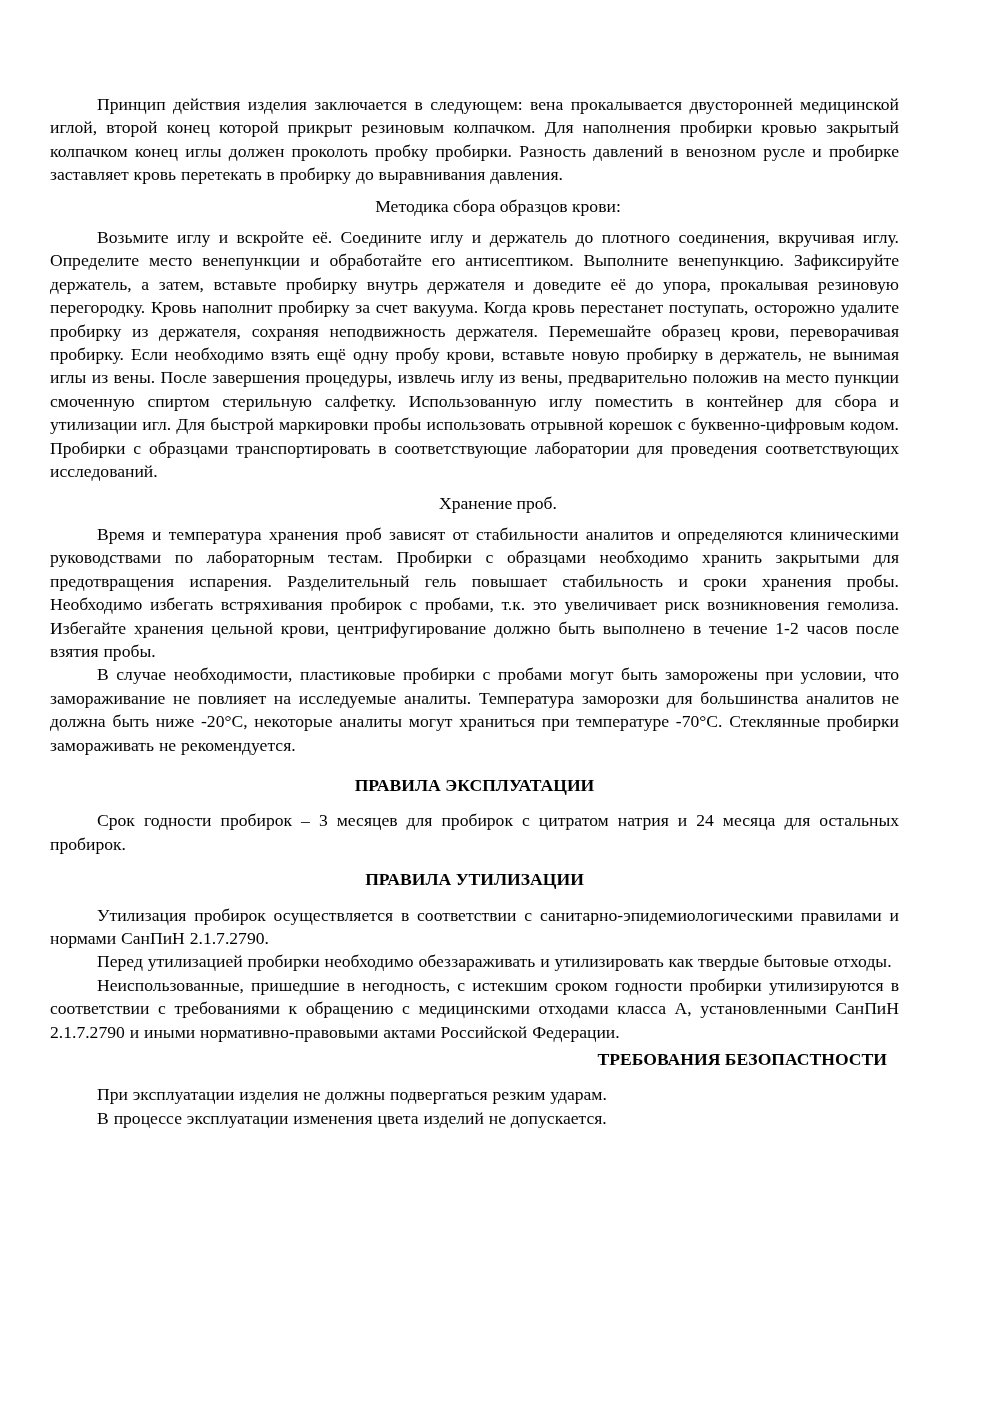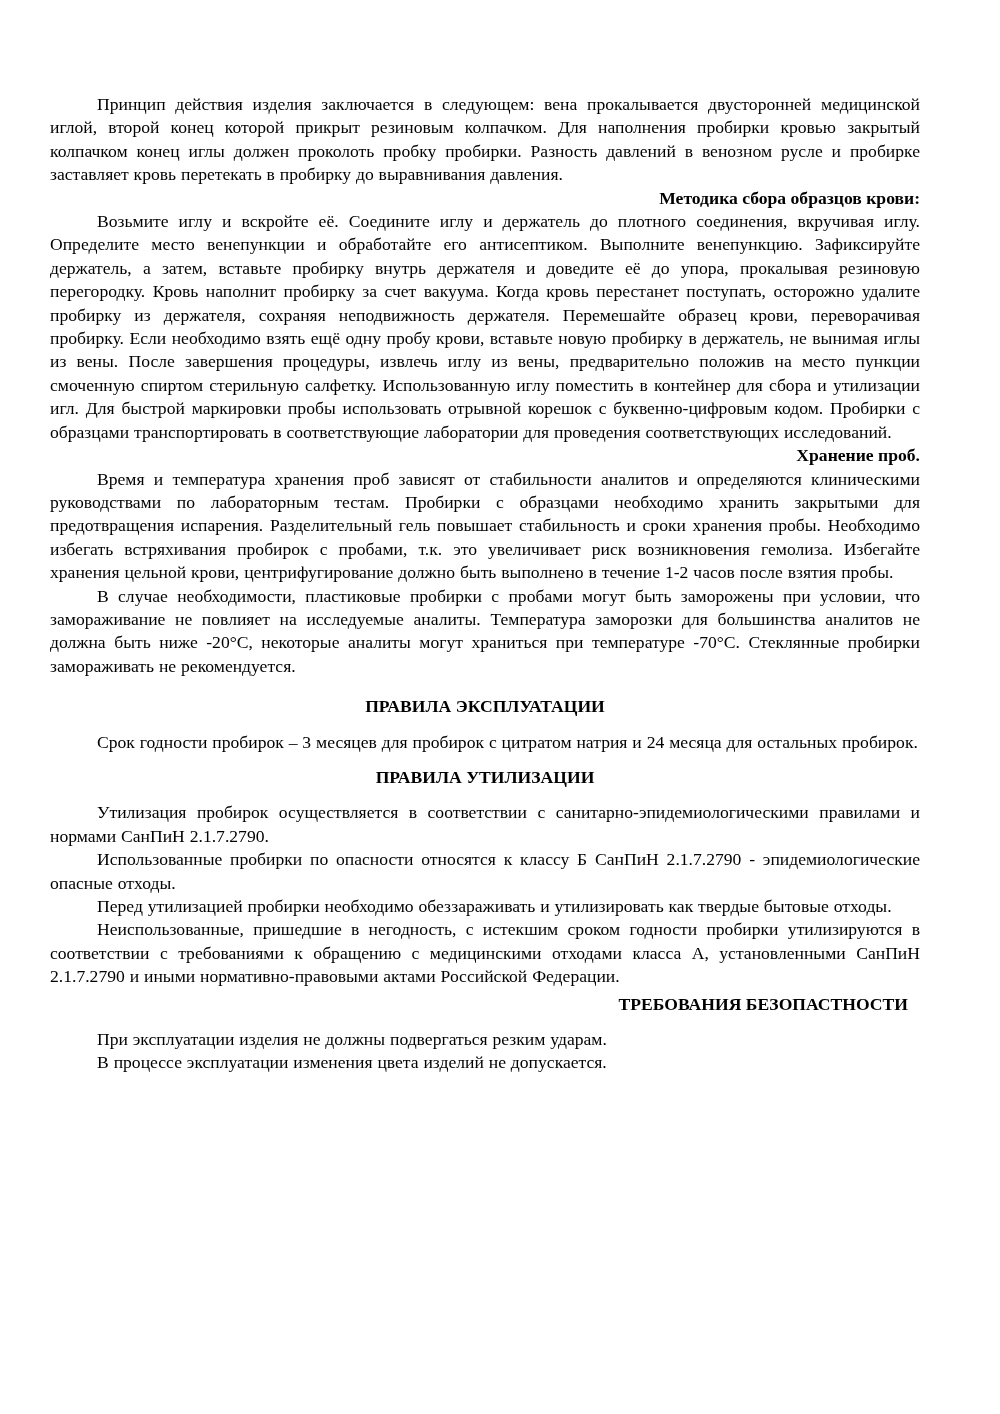--- a/index.html
+++ b/index.html
@@ -6,38 +6,38 @@
     margin: 0;
     padding: 0;
     background: #ffffff;
   }
   .page {
     position: relative;
     width: 1000px;
     height: 1414px;
     box-sizing: border-box;
     background: #ffffff;
-    padding: 93px 80px 0 50px;
+    padding: 93px 101px 0 50px;
     font-family: "Liberation Serif", "DejaVu Serif", serif;
     font-size: 17.6px;
     line-height: 23.4px;
     color: #000000;
     overflow: hidden;
   }
   .para {
     margin: 0;
     text-align: justify;
     text-indent: 47px;
     word-spacing: 0.5px;
   }
   .para-heading {
-    margin: 0;
-    text-align: right;
+    margin: 8px;
+    text-align: center;
     text-indent: 47px;
-    font-weight: bold;
+    font-weight: normal;
   }
   .center-heading {
     margin: 12px;
     text-align: center;
     text-indent: 0;
     font-weight: bold;
   }
   .gap-before {
     margin-top: 17px;
   }
@@ -65,21 +65,20 @@
 
   <p class="center-heading gap-before">ПРАВИЛА ЭКСПЛУАТАЦИИ</p>
 
 
   <p class="para">Срок годности пробирок – 3 месяцев для пробирок с цитратом натрия и 24 месяца для остальных пробирок.</p>
 
   <p class="center-heading">ПРАВИЛА УТИЛИЗАЦИИ</p>
 
   <p class="para">Утилизация пробирок осуществляется в соответствии с санитарно-эпидемиологическими правилами и нормами СанПиН 2.1.7.2790.</p>
 
-  <p class="para">Использованные пробирки по опасности относятся к классу Б СанПиН 2.1.7.2790 - эпидемиологические опасные отходы.</p>
 
   <p class="para">Перед утилизацией пробирки необходимо обеззараживать и утилизировать как твердые бытовые отходы.</p>
 
   <p class="para">Неиспользованные, пришедшие в негодность, с истекшим сроком годности пробирки утилизируются в соответствии с требованиями к обращению с медицинскими отходами класса А, установленными СанПиН 2.1.7.2790 и иными нормативно-правовыми актами Российской Федерации.</p>
 
   <p class="center-heading small-gap-before">ТРЕБОВАНИЯ БЕЗОПАСТНОСТИ</p>
 
   <p class="para">При эксплуатации изделия не должны подвергаться резким ударам.</p>
 
   <p class="para">В процессе эксплуатации изменения цвета изделий не допускается.</p>

